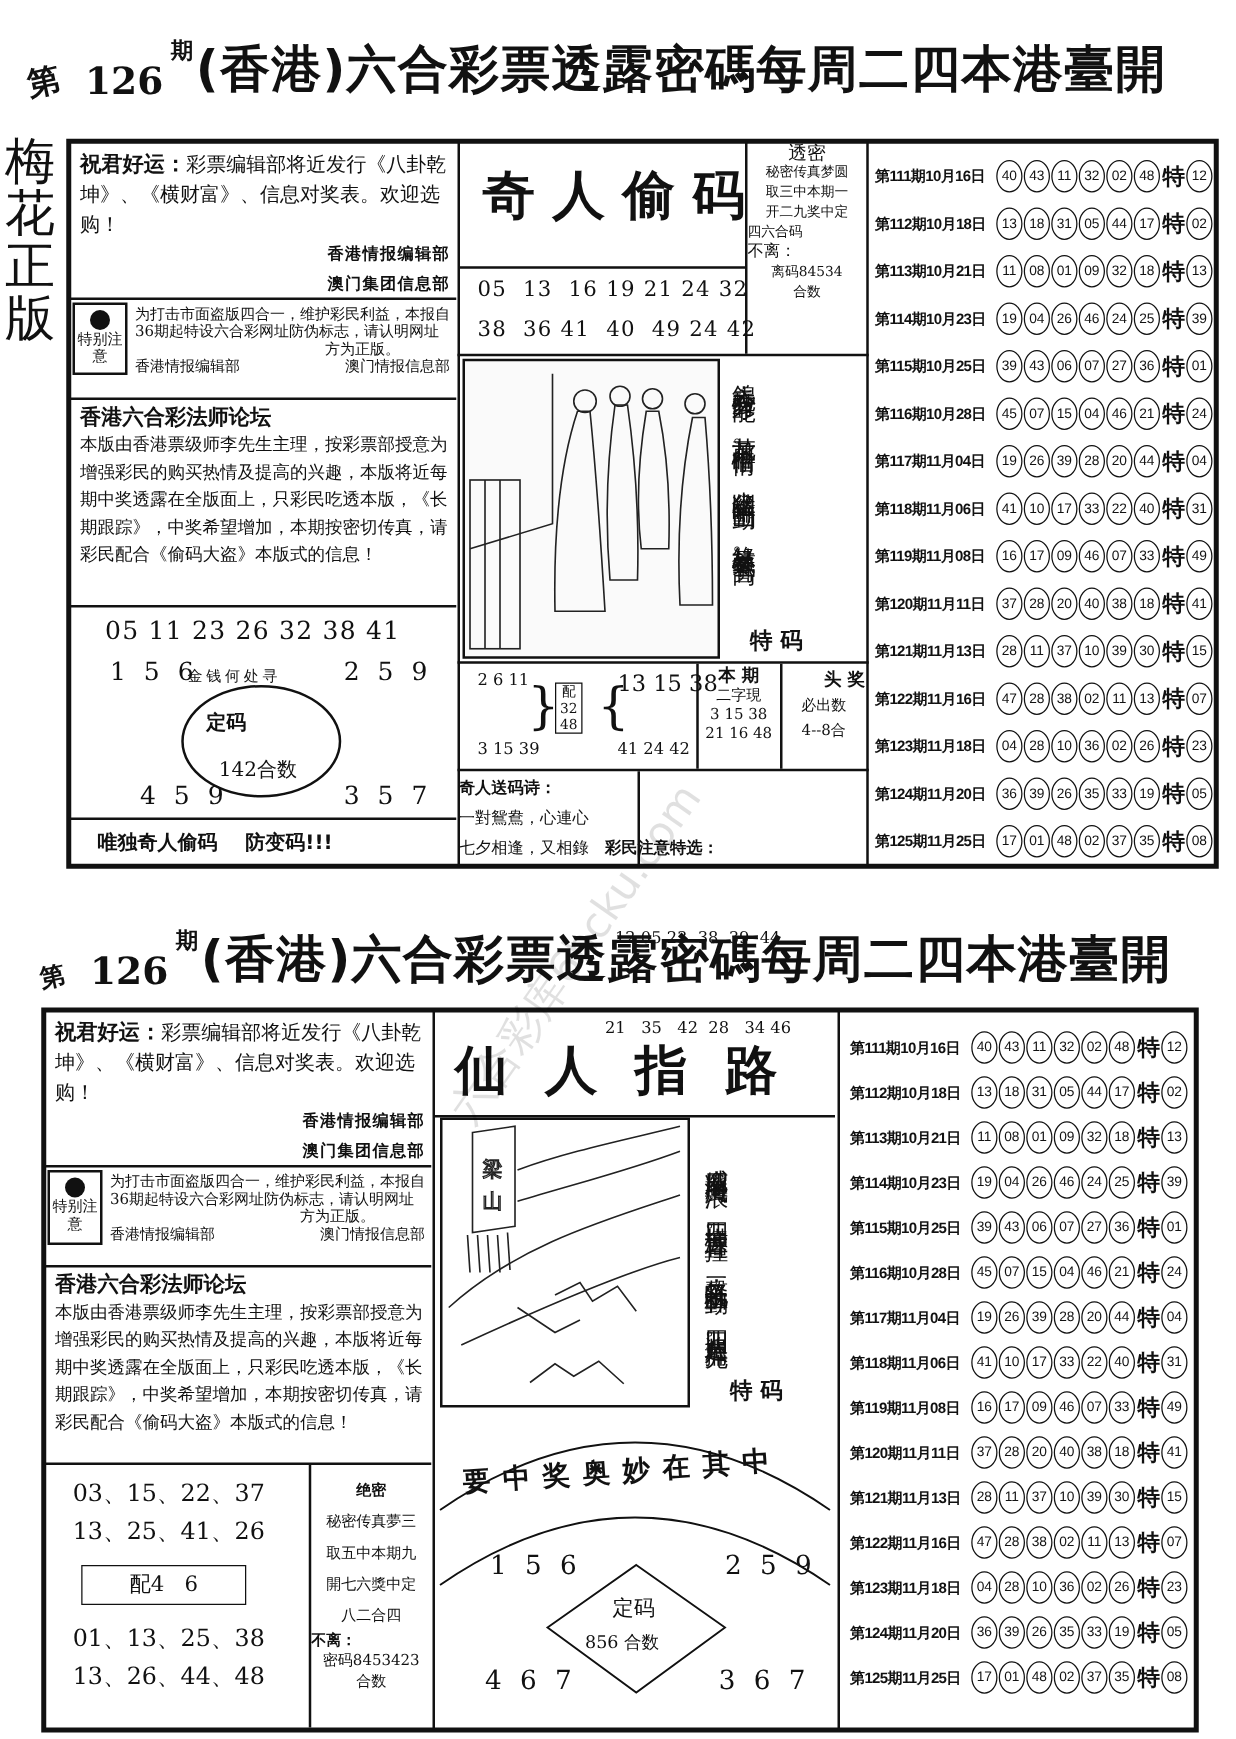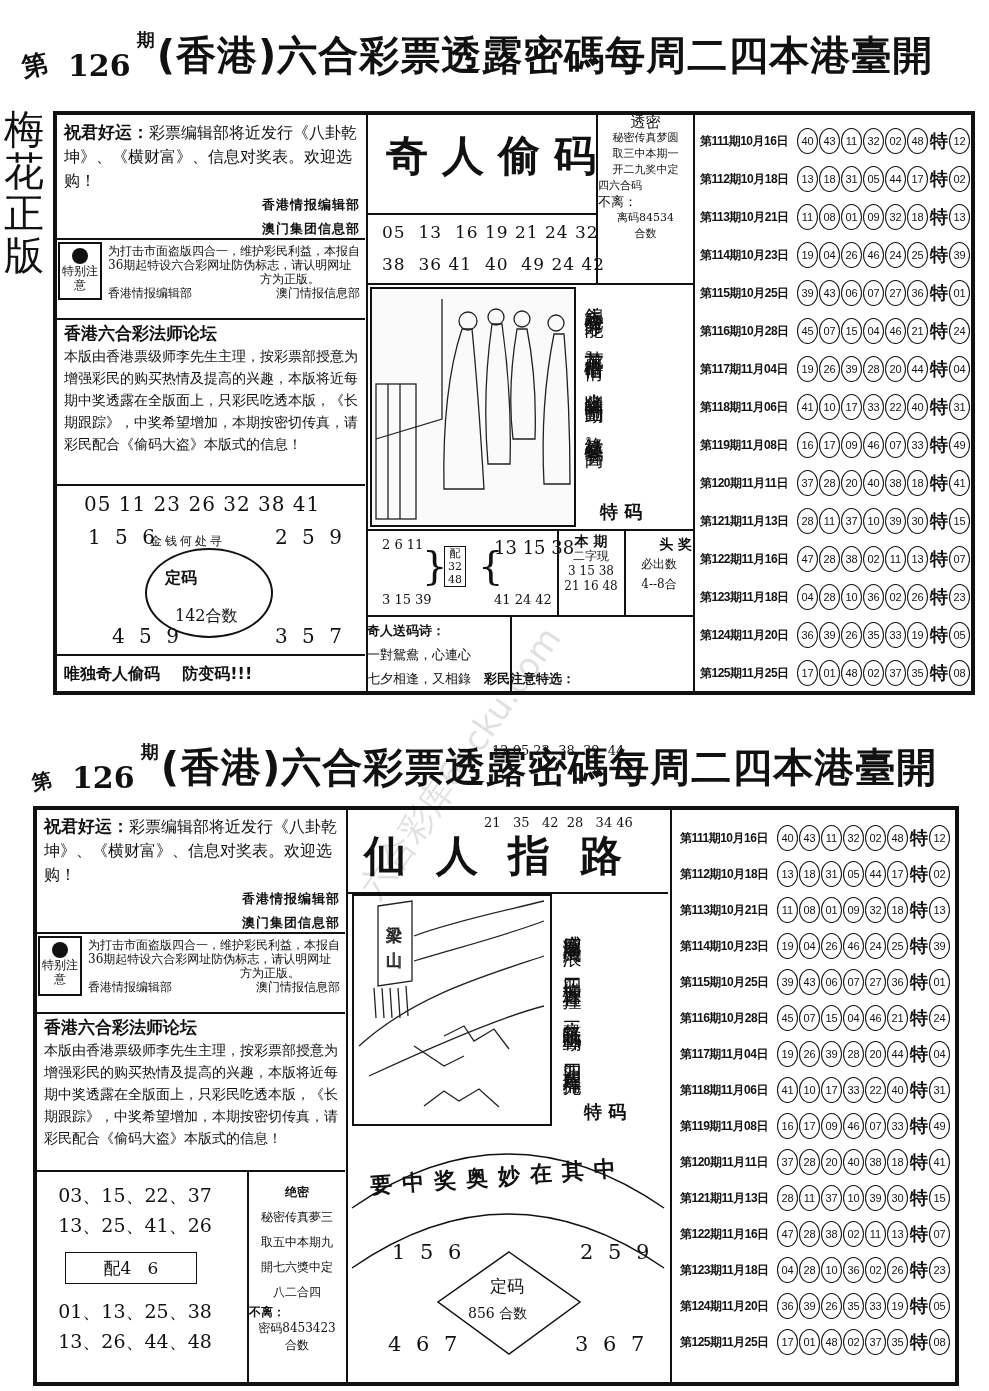--- a/index.html
+++ b/index.html
@@ -77,21 +77,21 @@
 <div class="abs nums" style="left:84px;top:492px;font-size:20px;">05  11  23  26  32  38  41</div>
 <div class="abs" style="left:88px;top:525px;font-size:20px;letter-spacing:4px;">1 5 6</div>
 <div class="abs" style="left:275px;top:525px;font-size:20px;letter-spacing:4px;">2 5 9</div>
 <div class="abs" style="left:150px;top:533px;font-size:12px;letter-spacing:3px;">金钱何处寻</div>
 <div class="abs" style="left:145px;top:548px;width:128px;height:90px;border:2px solid #111;border-radius:50%;"></div>
 <div class="abs txt-sans" style="left:165px;top:568px;font-size:16px;font-weight:bold;">定码</div>
 <div class="abs" style="left:175px;top:606px;font-size:16px;">142合数</div>
 <div class="abs" style="left:88px;top:624px;font-size:20px;letter-spacing:4px;margin-left:24px;">4 5 9</div>
 <div class="abs" style="left:275px;top:624px;font-size:20px;letter-spacing:4px;">3 5 7</div>
 <div class="abs" style="left:55px;top:654px;width:310px;border-top:2px solid #111;"></div>
-<div class="abs txt-sans" style="left:64px;top:664px;font-size:16px;font-weight:bold;white-space:pre;">唯独奇人偷码    防变码!!!</div>
+<div class="abs txt-sans" style="left:78px;top:664px;font-size:16px;font-weight:bold;white-space:pre;">唯独奇人偷码    防变码!!!</div>
 
 <div class="abs" style="left:366px;top:113px;width:2px;height:580px;background:#111;"></div>
 <div class="abs big-cal txt-sans" style="left:384px;top:128px;width:228px;">奇人偷码</div>
 <div class="abs" style="left:368px;top:213px;width:228px;border-top:2px solid #111;"></div>
 <div class="abs nums" style="left:382px;top:222px;white-space:pre;">05  13  16 19 21 24 32</div>
 <div class="abs nums" style="left:382px;top:254px;white-space:pre;">38  36 41  40  49 24 42</div>
 <div class="abs" style="left:596px;top:113px;width:2px;height:170px;background:#111;"></div>
 <div class="abs center" style="left:598px;top:114px;width:95px;font-size:11px;line-height:16px;">
   <div style="font-size:15px;">透密</div>
   <div>秘密传真梦圆</div>

